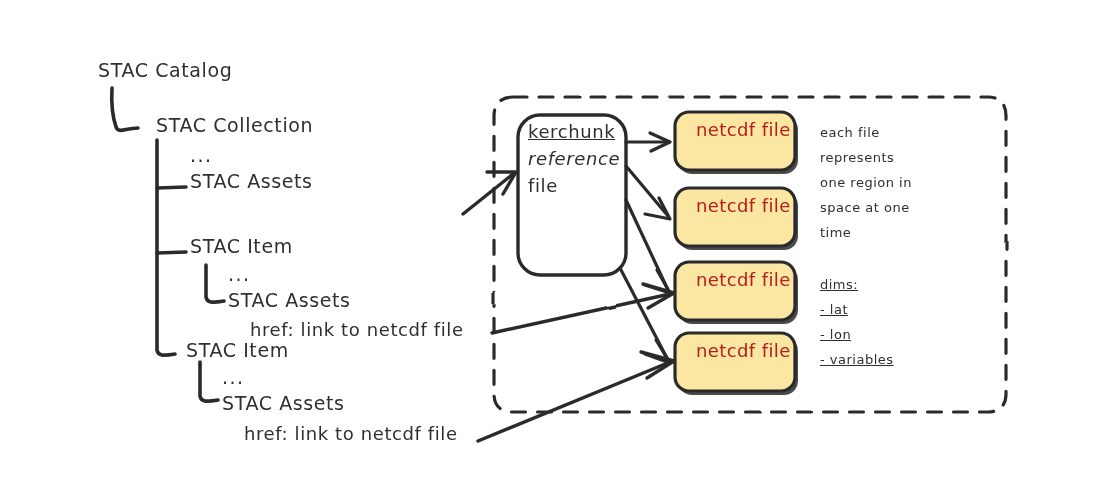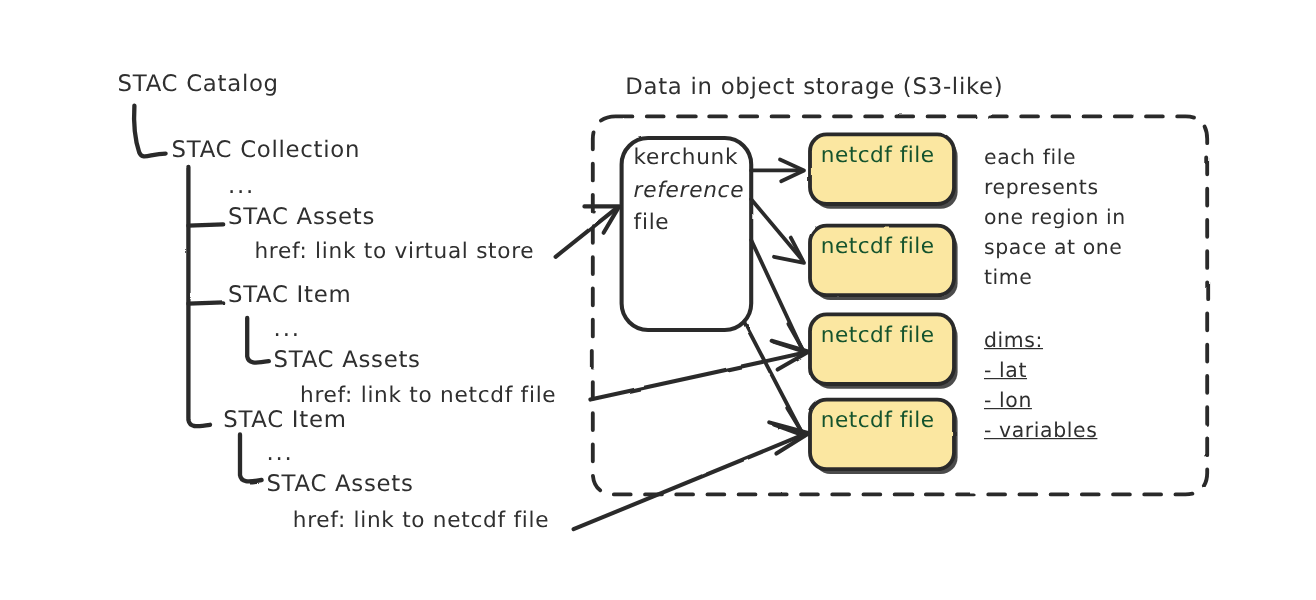--- a/index.html
+++ b/index.html
@@ -35,26 +35,27 @@
     position: absolute;
     left: 0; top: 0;
     width: 1097px;
     height: 500px;
     overflow: visible;
   }
   .nc-label {
     position: absolute;
     font-size: 18px;
     letter-spacing: 0.4px;
-    color: #14532d;
+    color: #b91c1c;
     white-space: nowrap;
+    margin-left: 12px;
   }
   .side-block {
     position: absolute;
-    font-size: 17px;
+    font-size: 13px;
     letter-spacing: 0.5px;
     line-height: 25px;
     color: #2f2f2f;
     white-space: pre;
   }
 </style>
 </head>
 <body>
 
 <div id="canvas">
@@ -126,49 +127,47 @@
       <path d="M487,172 L516,172 L503,194"></path>
 
       <path d="M492,333 L670,294"></path>
       <path d="M643,284 L674,293 L648,308"></path>
 
       <path d="M478,441 L670,362"></path>
       <path d="M641,352 L674,361 L647,378"></path>
     </g>
   </svg>
 
-  <div class="txt" style="left:521px; top:62px;">Data in object storage (S3-like)</div>
 
   <div class="txt" style="left:98px; top:60px;">STAC Catalog</div>
 
-  <div class="txt" style="left:143px; top:115px;">STAC Collection</div>
+  <div class="txt" style="left:156px; top:115px;">STAC Collection</div>
 
   <div class="dots" style="left:190px; top:144px;">...</div>
 
   <div class="txt" style="left:190px; top:171px;">STAC Assets</div>
 
-  <div class="txt small" style="left:212px; top:200px;">href: link to virtual store</div>
 
   <div class="txt" style="left:190px; top:236px;">STAC Item</div>
 
   <div class="dots" style="left:228px; top:263px;">...</div>
 
   <div class="txt" style="left:228px; top:290px;">STAC Assets</div>
 
   <div class="txt small" style="left:250px; top:320px;">href: link to netcdf file</div>
 
   <div class="txt" style="left:186px; top:340px;">STAC Item</div>
 
   <div class="dots" style="left:222px; top:366px;">...</div>
 
   <div class="txt" style="left:222px; top:393px;">STAC Assets</div>
 
   <div class="txt small" style="left:244px; top:424px;">href: link to netcdf file</div>
 
-  <div class="txt small" style="left:528px; top:122px;">kerchunk</div>
+  <div class="txt small" style="left:528px; top:122px;text-decoration:underline;">kerchunk</div>
   <div class="txt small" style="left:528px; top:149px;font-style:italic;">reference</div>
   <div class="txt small" style="left:528px; top:176px;">file</div>
 
   <div class="nc-label" style="left:684px; top:119px;">netcdf file</div>
   <div class="nc-label" style="left:684px; top:195px;">netcdf file</div>
   <div class="nc-label" style="left:684px; top:269px;">netcdf file</div>
   <div class="nc-label" style="left:684px; top:340px;">netcdf file</div>
 
   <div class="side-block" style="left:820px; top:120px;">each file
 represents

